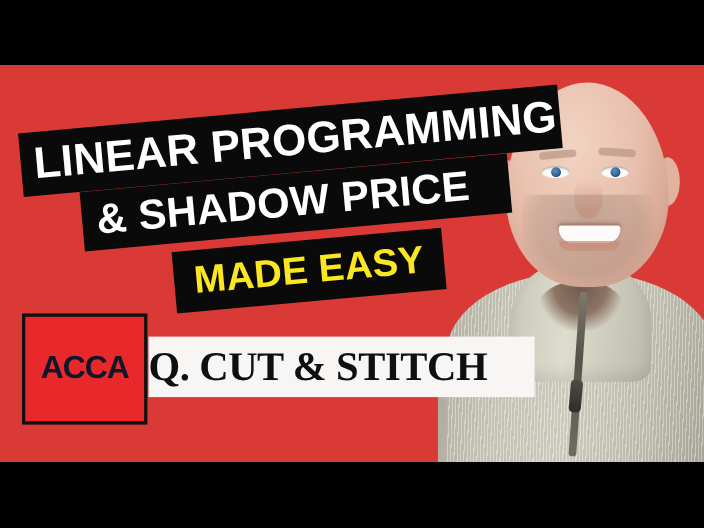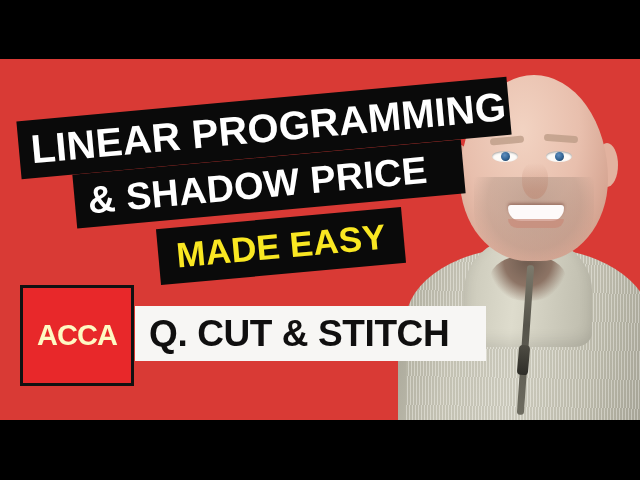--- a/index.html
+++ b/index.html
@@ -179,38 +179,38 @@
     position:absolute;
     left:20px; top:226px;
     width:114px; height:101px;
     background:#e8282a;
     border:3px solid #111111;
     display:flex; flex-direction:column;
     align-items:center; justify-content:center;
     z-index:30;
   }
   #acca-logo .logo-acca {
-    color:#fef9c3; font-weight:bold; font-size:29px;
+    color:#0f172a; font-weight:bold; font-size:29px;
     letter-spacing:-1px; line-height:1;
     margin-bottom:1px;
   }
   #acca-logo .logo-pm {
     color:#ffffff; font-weight:bold; font-size:51px;
     letter-spacing:-1px; line-height:.94;
   }
 
   
   #subtitle-bar {
     position:absolute;
     left:135px; top:247px;
     width:351px; height:55px;
     background:#f7f6f4;
     display:flex; align-items:center;
-    padding-left:14px;
     z-index:28;
+    font-family:Liberation Serif, serif;
   }
   #subtitle-bar .subtitle-text {
     color:#100f0f; font-weight:bold; font-size:37px;
     letter-spacing:-.4px; white-space:nowrap;
   }
 </style>
 </head>
 <body>
 
 <div id="thumb">

